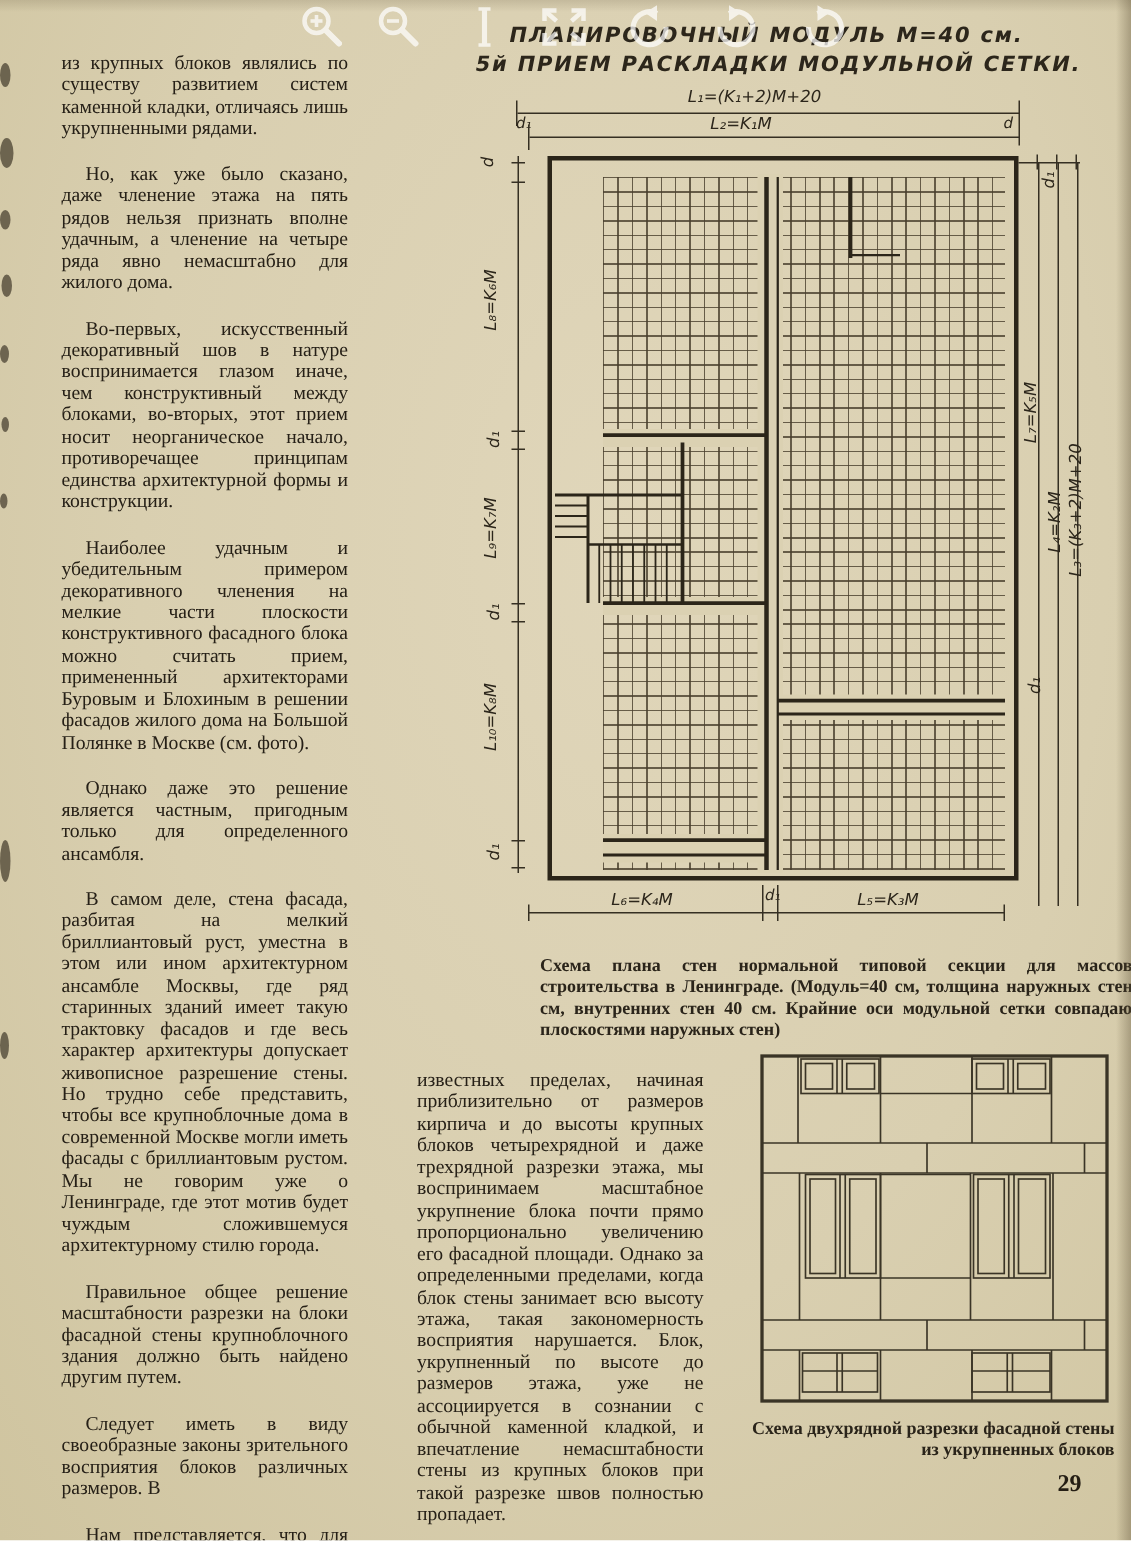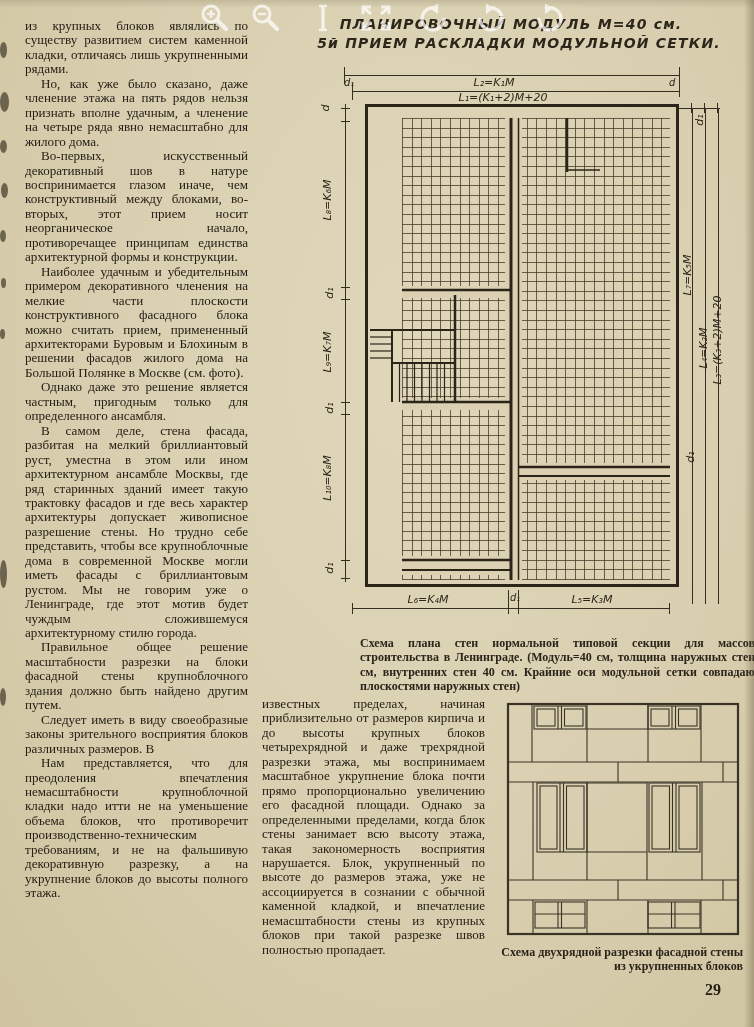--- a/index.html
+++ b/index.html
@@ -9,21 +9,21 @@
     font-family:"Liberation Serif", serif; color:#262017;
   }
   .edge-right{position:absolute;top:0;right:0;width:10px;height:100%;
     background:linear-gradient(to right, rgba(92,79,54,0) 0%, rgba(92,79,54,.38) 100%);}
   .edge-top{position:absolute;top:0;left:0;width:100%;height:8px;
     background:linear-gradient(to bottom, rgba(92,79,54,.18), rgba(92,79,54,0));}
   .blot{position:absolute;background:#4a4132;border-radius:50%;opacity:.75;}
 
   
   .col{position:absolute;text-align:justify;font-size:13.1px;line-height:14.45px;}
-  .col p{margin:0;text-indent:16px;}
+  .col p{margin:16px;text-indent:16px;}
   .col p.cont{text-indent:0;}
   .col-left{left:25px;top:19px;width:223px;}
   .col-mid{left:262px;top:697px;width:223px;}
 
   
   .toolbar{position:absolute;left:0;top:0;width:754px;height:36px;z-index:30;}
   .ticon{position:absolute;top:3px;opacity:.72;}
   .ticon svg{display:block;}
 
   
@@ -140,21 +140,21 @@
       <p>Нам представляется, что для преодоления впечатления немасштабности крупноблочной кладки надо итти не на уменьшение объема блоков, что противоречит производственно-техническим требованиям, и не на фальшивую декоративную разрезку, а на укрупнение блоков до высоты полного этажа.</p>
     </div>
   <div class="col col-mid">
       <p class="cont">известных пределах, начиная приблизительно от размеров кирпича и до высоты крупных блоков четырехрядной и даже трехрядной разрезки этажа, мы воспринимаем масштабное укрупнение блока почти прямо пропорционально увеличению его фасадной площади. Однако за определенными пределами, когда блок стены занимает всю высоту этажа, такая закономерность восприятия нарушается. Блок, укрупненный по высоте до размеров этажа, уже не ассоциируется в сознании с обычной каменной кладкой, и впечатление немасштабности стены из крупных блоков при такой разрезке швов полностью пропадает.</p>
     </div>
 
   <div>
     <div class="plan-title" style="left:511px;top:16px;font-style:italic;">ПЛАНИРОВОЧНЫЙ МОДУЛЬ М=40 см.</div>
     <div class="plan-title" style="left:519px;top:35px;">5й ПРИЕМ РАСКЛАДКИ МОДУЛЬНОЙ СЕТКИ.</div>
 
-    <div class="hlabel" style="left:503px;top:58px;margin-top:33px;">L₁=(K₁+2)M+20</div>
+    <div class="hlabel" style="left:503px;top:58px;">L₁=(K₁+2)M+20</div>
     <div class="dline" style="left:345px;top:75px;width:335px;height:1.2px;"></div>
     <div class="dline" style="left:344px;top:67px;width:1.2px;height:17px;"></div>
     <div class="dline" style="left:679px;top:67px;width:1.2px;height:30px;"></div>
     <div class="dsmall" style="left:344px;top:77px;">d₁</div>
     <div class="hlabel" style="left:494px;top:76px;">L₂=K₁M</div>
     <div class="dsmall" style="left:669px;top:77px;">d</div>
     <div class="dline" style="left:352px;top:83px;width:1.2px;height:17px;"></div>
     <div class="dline" style="left:353px;top:91px;width:327px;height:1.2px;"></div>
 
     <div class="dline" style="left:345px;top:104px;width:1.2px;height:478px;"></div>

